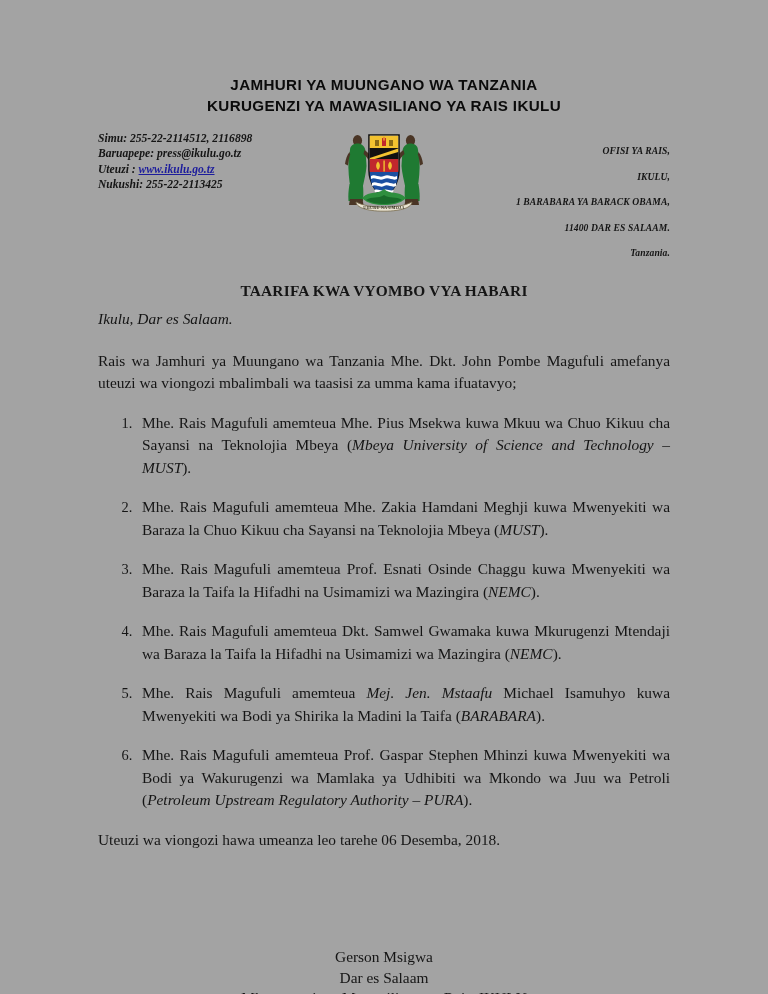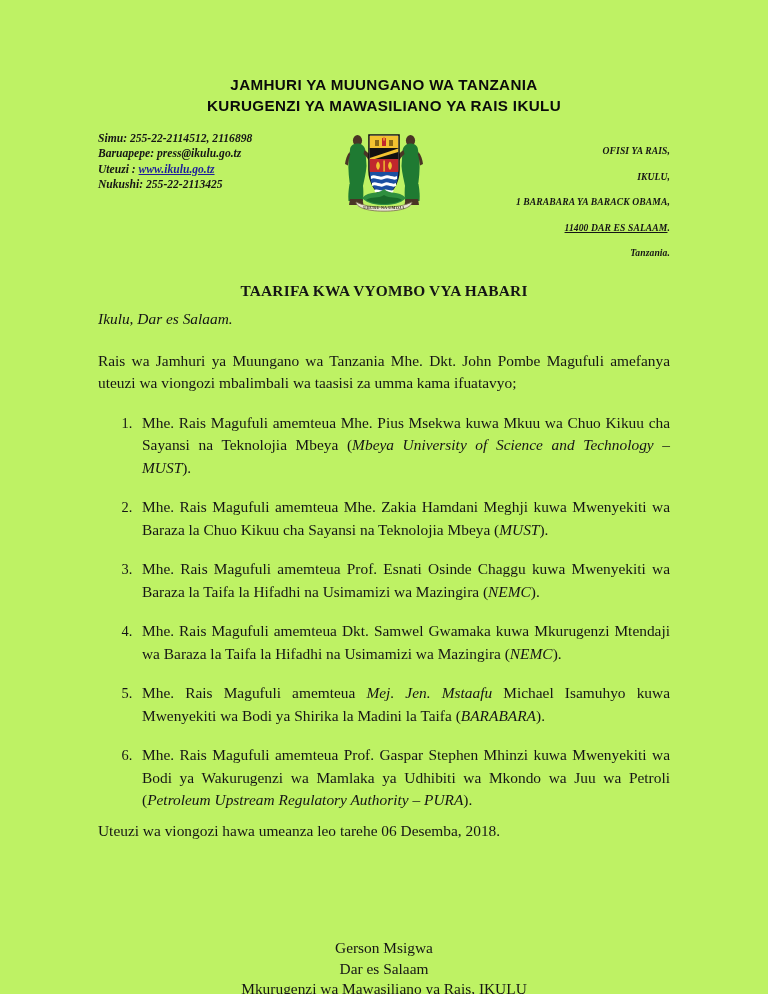--- a/index.html
+++ b/index.html
@@ -15,21 +15,21 @@
     color: #151515;
     -webkit-font-smoothing: antialiased;
   }
 
   .page {
     position: relative;
     width: 768px;
     height: 994px;
     box-sizing: border-box;
     padding: 0 98px;
-    background: #bef264;
+    background: #a3a3a3;
   }
 
   
   .masthead {
     padding-top: 74px;
     text-align: center;
   }
   .org-line {
     font-family: "Liberation Sans", sans-serif;
     font-weight: bold;
@@ -79,21 +79,21 @@
     font-style: italic;
     font-weight: bold;
     font-size: 9.6px;
     line-height: 13.6px;
     text-align: right;
     white-space: nowrap;
     padding-top: 2px;
     letter-spacing: 0.1px;
   }
   .contact-right .row { display: block; margin-top: 12px; }
-  .contact-right .underline { text-decoration: underline; }
+  .contact-right .underline { }
 
   
   .doc-title {
     text-align: center;
     font-family: "Liberation Serif", serif;
     font-weight: bold;
     font-size: 15.4px;
     letter-spacing: 0.2px;
     margin-top: 22px;
   }
@@ -125,21 +125,21 @@
     text-justify: inter-word;
     margin-bottom: 17px;
     padding-left: 6px;
   }
   ol.appointments > li:last-child { margin-bottom: 0; }
   ol.appointments > li::marker { font-size: 14.4px; }
 
   .it { font-style: italic; }
 
   .closing {
-    margin-top: 8px;
+    margin-top: 17px;
     font-size: 15.4px;
     line-height: 22.5px;
     text-align: left;
   }
 
   .signature {
     margin-top: 96px;
     font-size: 15.4px;
     line-height: 20.5px;
     text-align: center;

